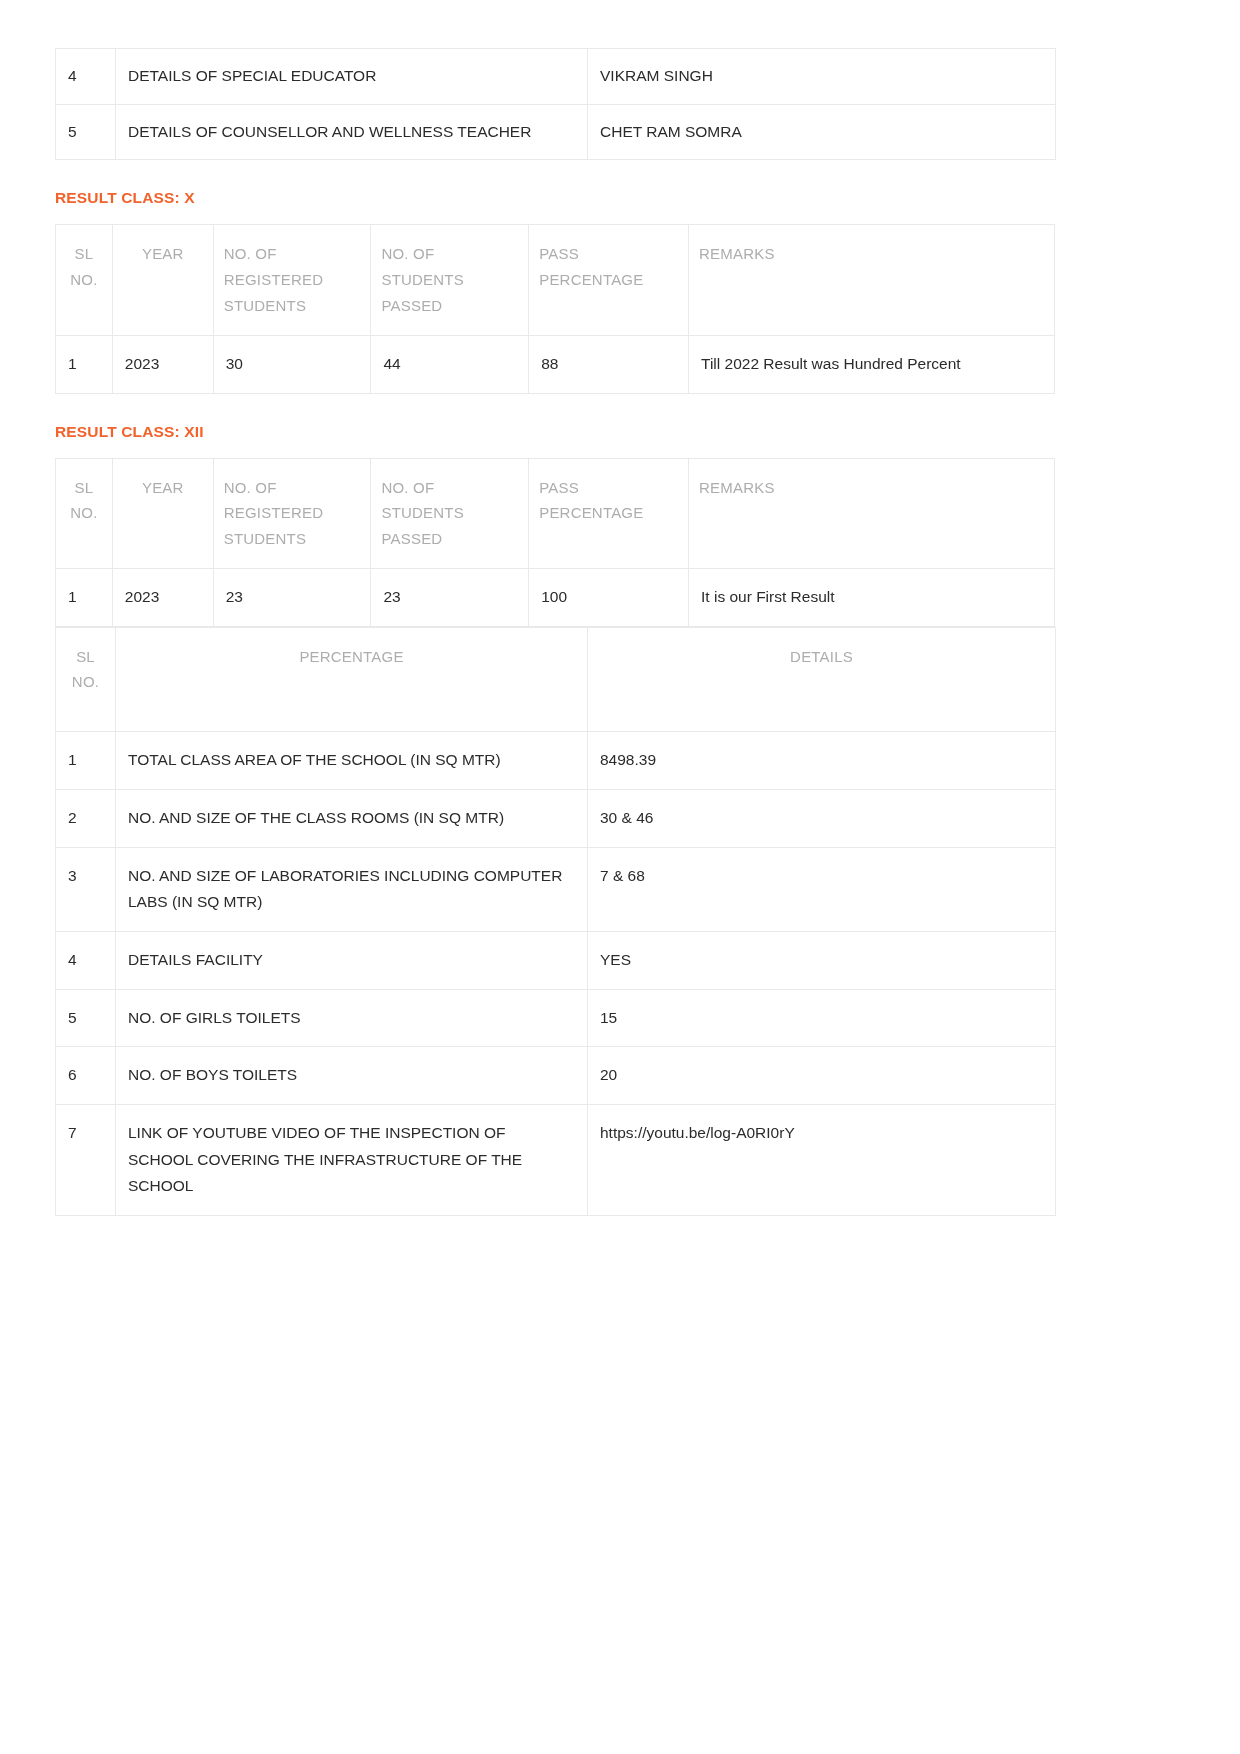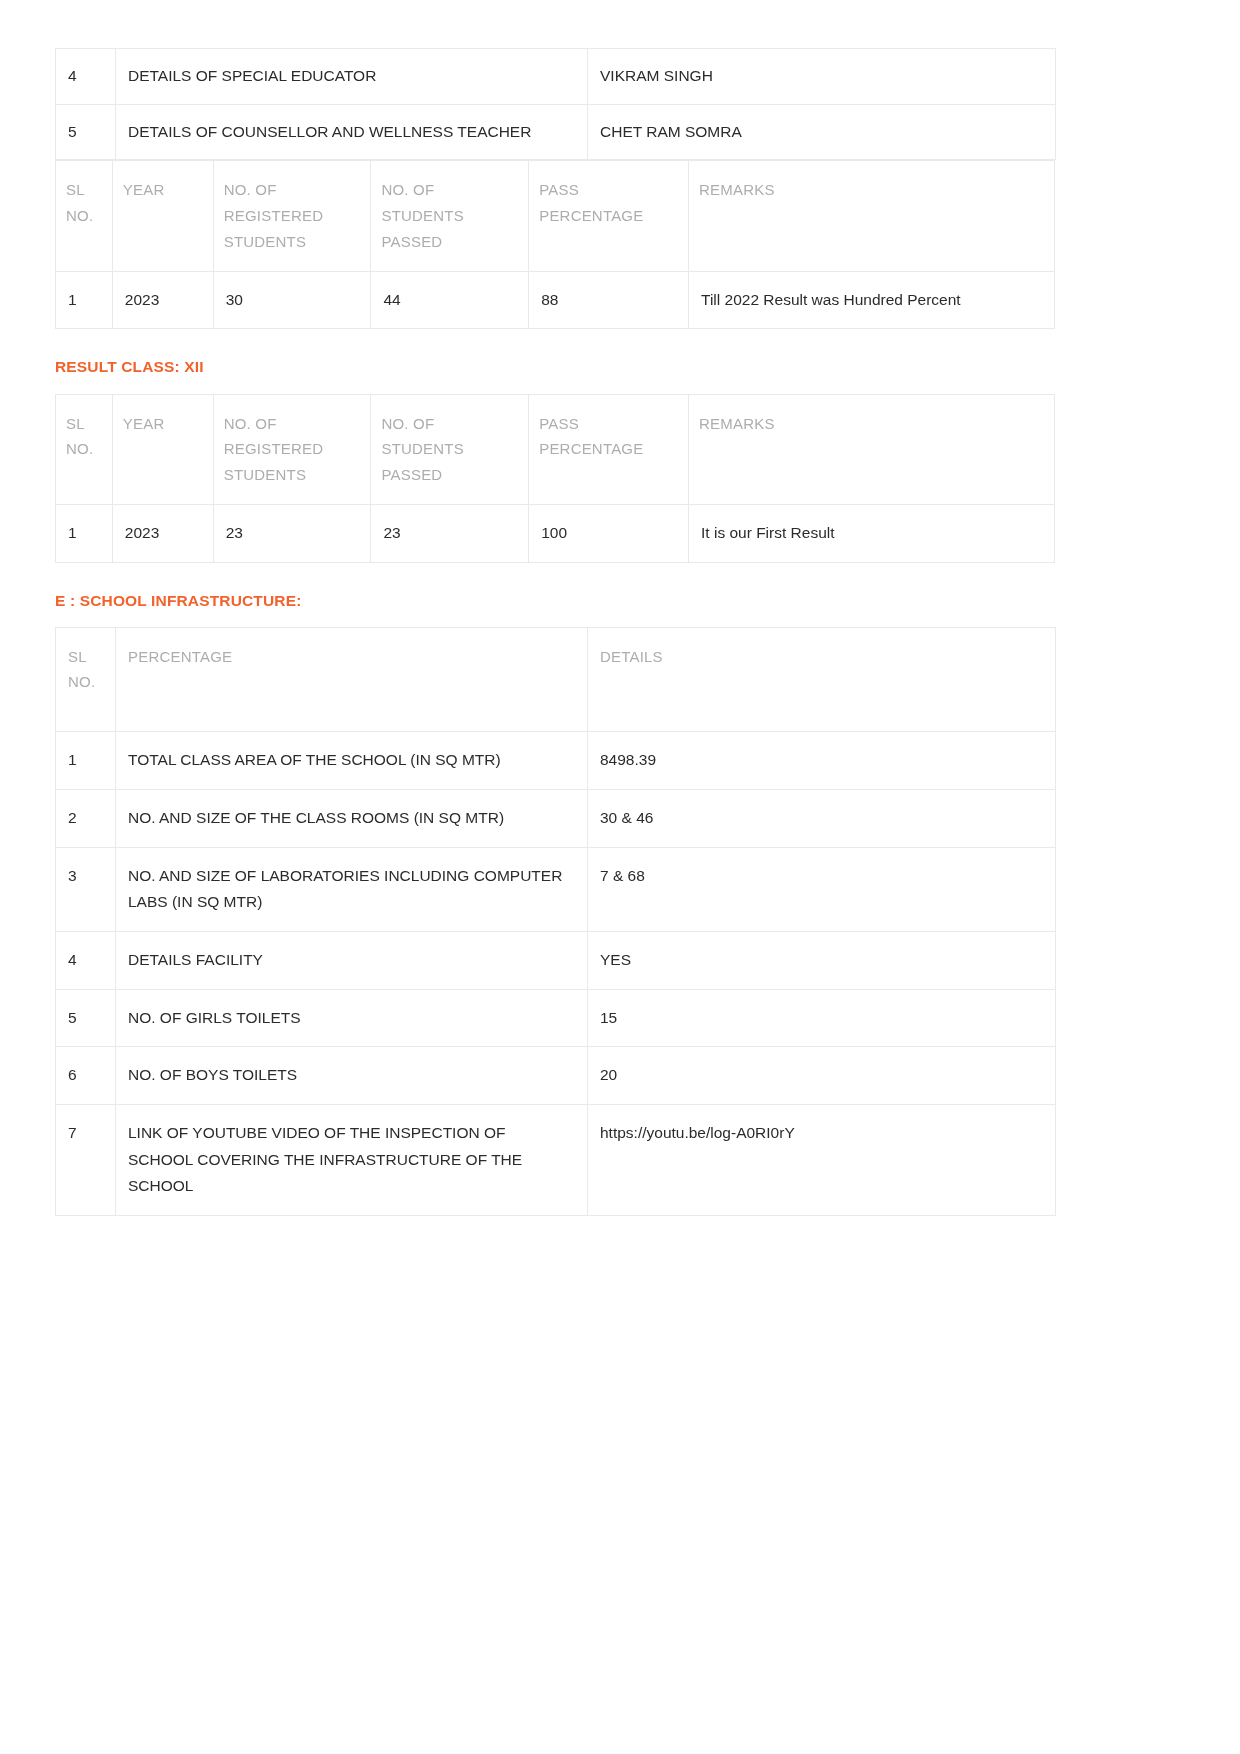--- a/index.html
+++ b/index.html
@@ -40,21 +40,21 @@
     font-weight: 400;
   }
   table.grid thead td,
   table.grid td.hd {
     color: #adadad;
     font-size: 15px;
     letter-spacing: 0.2px;
     vertical-align: top;
   }
   td.hd-center { }
-  td.hd-left { text-align: left; }
+  td.hd-left { text-align: center; }
 
   
   .t-cont col.c1 { width: 60px; }
   .t-cont col.c2 { width: 472px; }
   .t-cont col.c3 { width: 468px; }
   .t-cont td { padding: 16px 12px; }
 
   
   .t-result col.c1 { width: 54px; }
   .t-result col.c2 { width: 96px; }
@@ -99,20 +99,21 @@
         <td>VIKRAM SINGH</td>
       </tr>
       <tr>
         <td>5</td>
         <td>DETAILS OF COUNSELLOR AND WELLNESS TEACHER</td>
         <td>CHET RAM SOMRA</td>
       </tr>
     </tbody>
   </table>
 
+  <h2 class="section-title">RESULT CLASS: X</h2>
 
   <table class="grid t-result">
     <colgroup>
         <col class="c1">
         <col class="c2">
         <col class="c3">
         <col class="c4">
         <col class="c5">
         <col class="c6">
       </colgroup>
@@ -164,21 +165,20 @@
         <td>1</td>
         <td>2023</td>
         <td>23</td>
         <td>23</td>
         <td>100</td>
         <td>It is our First Result</td>
       </tr>
     </tbody>
   </table>
 
-  <h2 class="section-title">E : SCHOOL INFRASTRUCTURE:</h2>
 
   <table class="grid t-infra">
     <colgroup>
         <col class="c1">
         <col class="c2">
         <col class="c3">
       </colgroup>
     <thead>
       <tr>
         <td class="hd hd-left">SL NO.</td>

